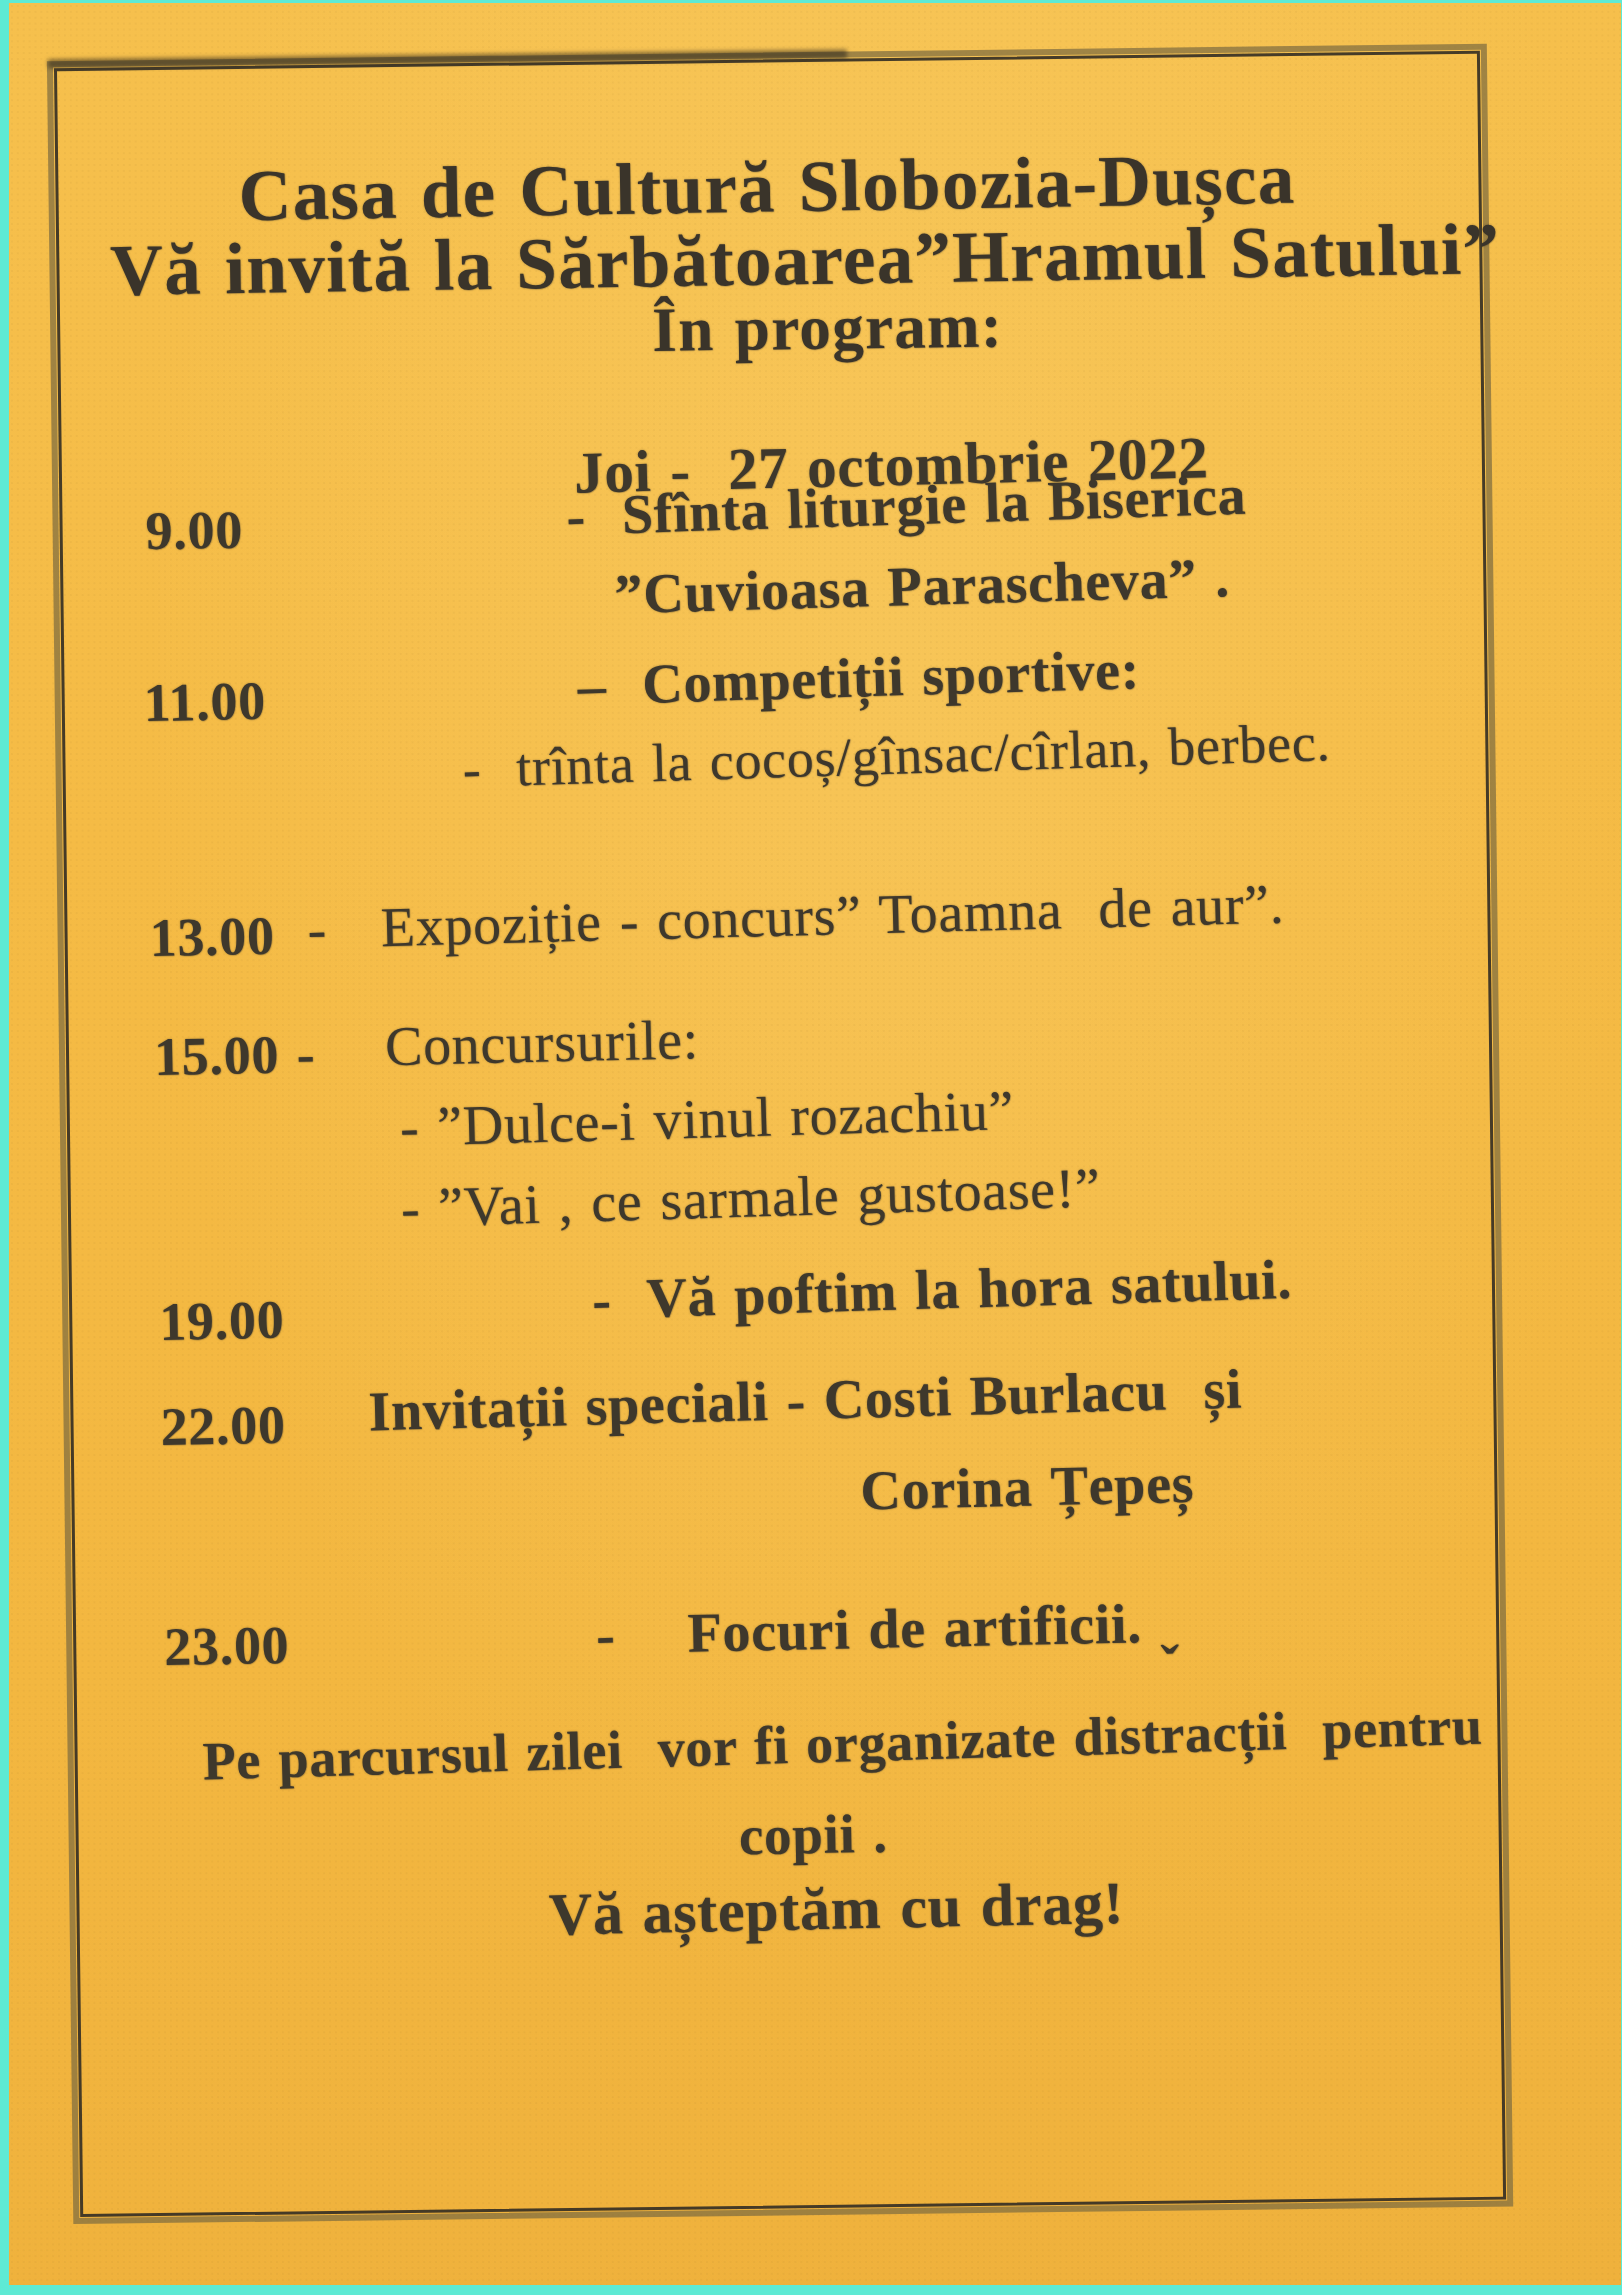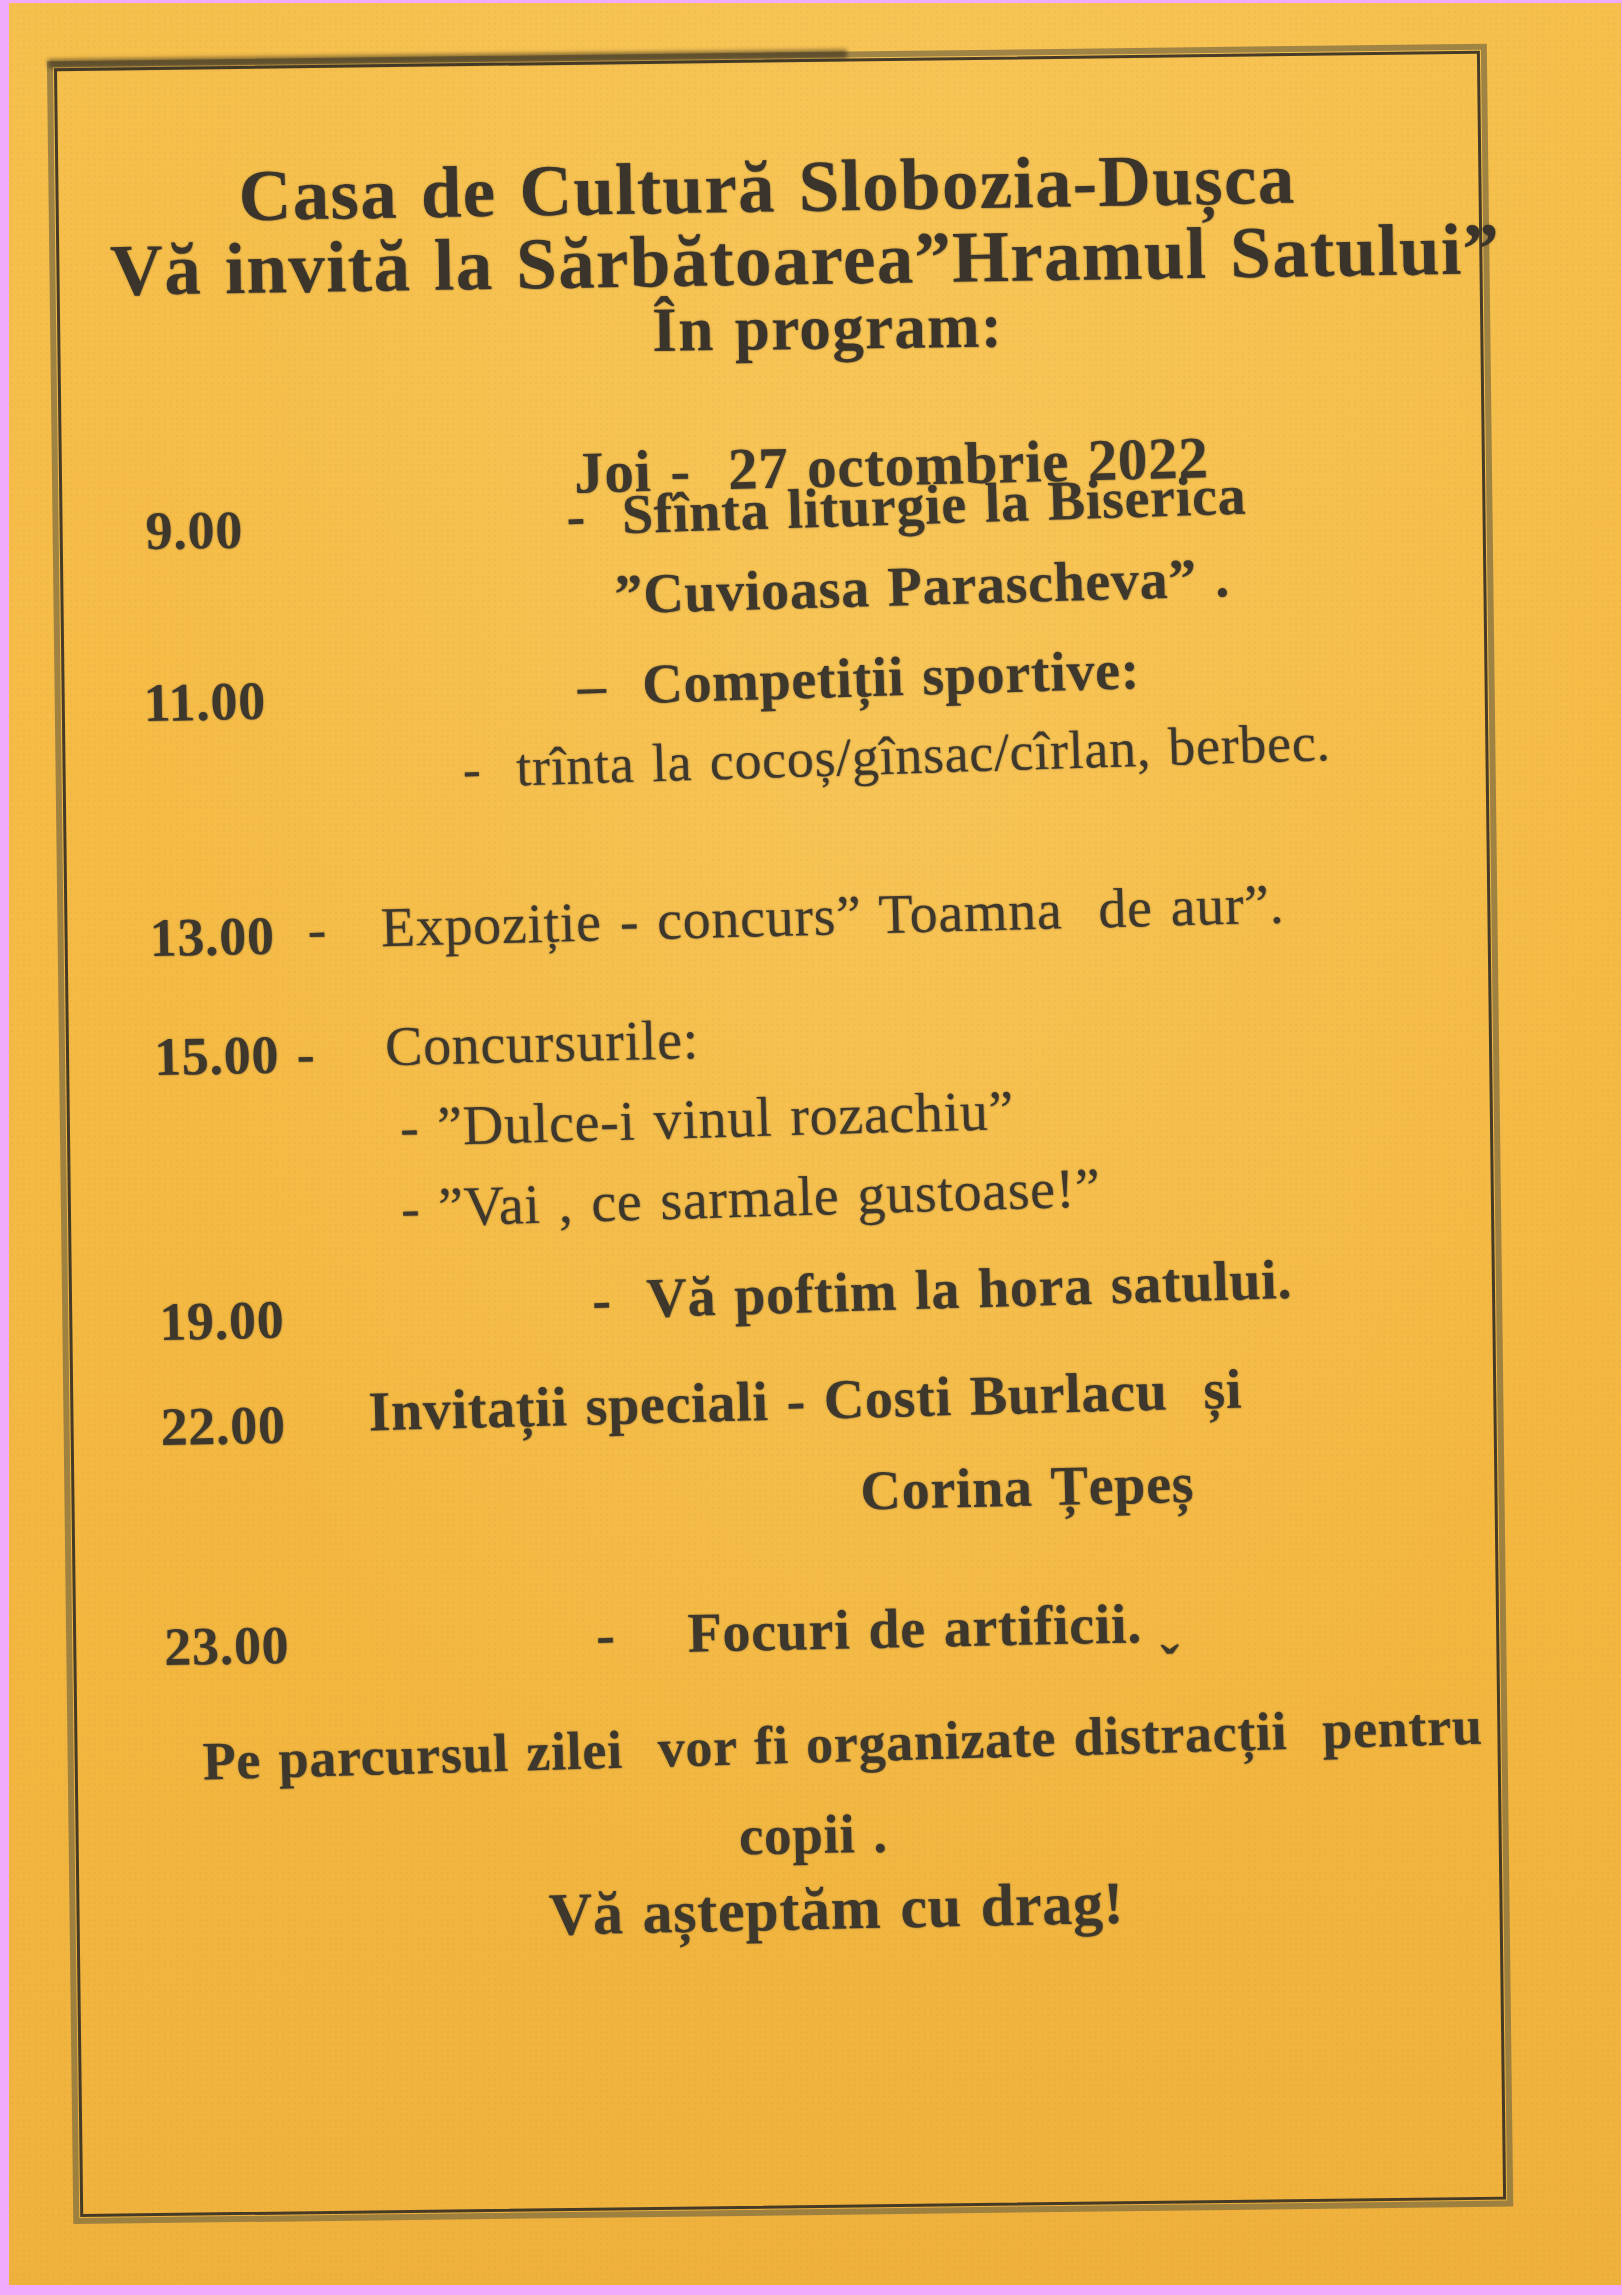--- a/index.html
+++ b/index.html
@@ -1,19 +1,19 @@
 <!DOCTYPE html>
 <html style="font-size:10.5px"><head>
 <meta charset="utf-8">
 <style>
   html,body{margin:0;padding:0;background:#e8e8e4;}
   .page{
     position:relative;
     width:1623px;height:2295px;
-    background:#f0abfc;
+    background:#5eead4;
     overflow:hidden;
     font-family:"Liberation Serif","DejaVu Serif",serif;
   }
   .paper{
     position:absolute;
     left:9.2px;top:3.3px;right:2px;bottom:10.5px;
     background:
       radial-gradient(ellipse at 55% 30%, rgba(255,225,140,0.25), rgba(0,0,0,0) 60%),
       linear-gradient(176deg,#f6c04d 0%, #f5bb45 35%, #f3b740 70%, #efb13c 100%);
   }

